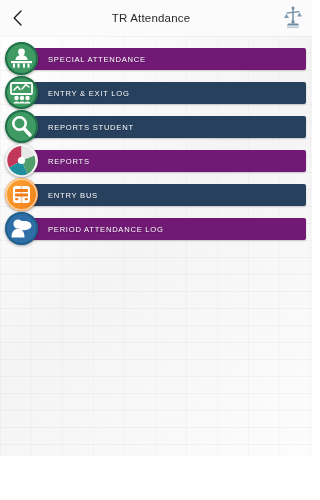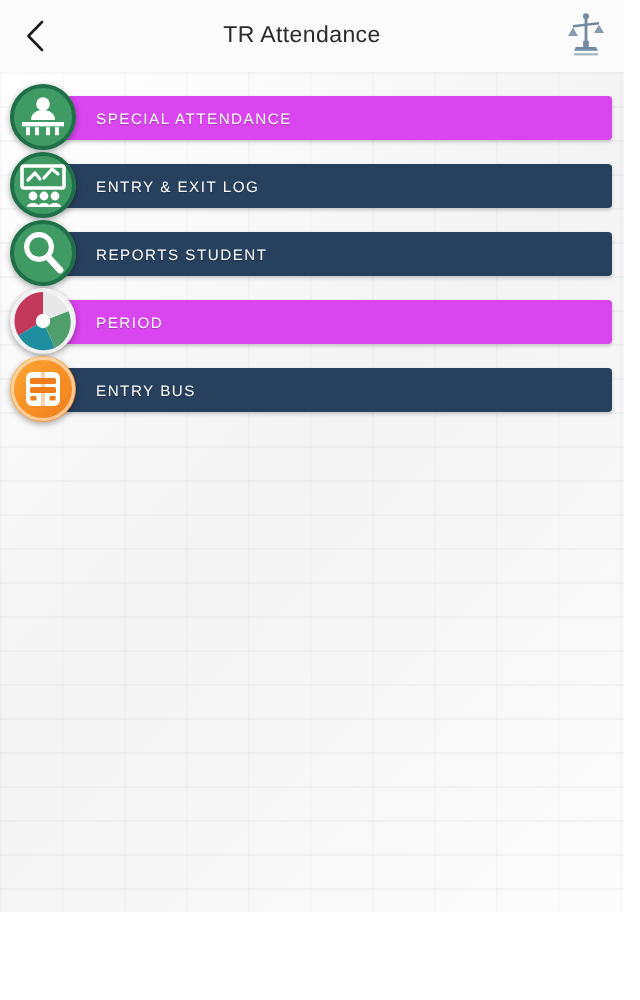--- a/index.html
+++ b/index.html
@@ -129,21 +129,21 @@
     left: 18px;
     right: 6px;
     top: 6px;
     height: 22px;
     border-radius: 2px;
     display: flex;
     align-items: center;
     box-shadow: 0 1px 2px rgba(0,0,0,0.18);
   }
   .bar.navy { background: #27405e; }
-  .bar.green { background: #d946ef; }
+  .bar.green { background: #701a75; }
 
   .bar-label {
     margin-left: 30px;
     font-size: 7.6px;
     letter-spacing: 0.75px;
     color: #ffffff;
     font-weight: 400;
     white-space: nowrap;
     text-shadow: 0 0.5px 0.5px rgba(0,0,0,0.25);
   }
@@ -274,21 +274,21 @@
         <svg width="33" height="33" viewBox="0 0 33 33">
           <circle cx="16.5" cy="16.5" r="15.5" fill="none" stroke="#1f6f48" stroke-width="2"></circle>
           <circle cx="14.5" cy="13.5" r="6.2" fill="none" stroke="#ffffff" stroke-width="2.6"></circle>
           <path d="M19 18.5 L25 25" stroke="#ffffff" stroke-width="3.4" stroke-linecap="round"></path>
         </svg>
       </div>
     </div>
 
     <div class="menu-row">
       <div class="bar green">
-        <span class="bar-label">PERIOD</span>
+        <span class="bar-label">REPORTS</span>
       </div>
       <div class="icon-badge ib-white">
         <svg width="33" height="33" viewBox="0 0 33 33">
           <circle cx="16.5" cy="16.5" r="14.5" fill="#ffffff"></circle>
           <path d="M16.5 16.5 L16.5 2 A14.5 14.5 0 0 0 4.2 23.8 Z" fill="#c2385a"></path>
           <path d="M16.5 16.5 L4.2 23.8 A14.5 14.5 0 0 0 22.5 30 Z" fill="#1f8fa0"></path>
           <path d="M16.5 16.5 L22.5 30 A14.5 14.5 0 0 0 29.3 11.5 Z" fill="#4f9e6c"></path>
           <path d="M16.5 16.5 L29.3 11.5 A14.5 14.5 0 0 0 16.5 2 Z" fill="#e8e8e8"></path>
           <circle cx="16.5" cy="16.5" r="3.6" fill="#ffffff"></circle>
         </svg>
@@ -305,20 +305,33 @@
           <rect x="8" y="8" width="17" height="17" rx="3" fill="#ffffff"></rect>
           <rect x="10" y="11" width="13" height="3" rx="0.8" fill="#f07c1a"></rect>
           <rect x="10" y="15.5" width="13" height="3" rx="0.8" fill="#f07c1a"></rect>
           <rect x="10.2" y="20" width="3" height="2.2" rx="0.6" fill="#f07c1a"></rect>
           <rect x="19.8" y="20" width="3" height="2.2" rx="0.6" fill="#f07c1a"></rect>
           <rect x="15.5" y="8" width="2" height="17" fill="#f07c1a" opacity=".35"></rect>
         </svg>
       </div>
     </div>
 
+    <div class="menu-row">
+      <div class="bar green">
+        <span class="bar-label">PERIOD ATTENDANCE LOG</span>
+      </div>
+      <div class="icon-badge ib-blue">
+        <svg width="33" height="33" viewBox="0 0 33 33">
+          <circle cx="16.5" cy="16.5" r="15.5" fill="none" stroke="#1f5f8a" stroke-width="2"></circle>
+          <circle cx="13" cy="12" r="4.6" fill="#ffffff"></circle>
+          <path d="M6.5 25.5 C6.5 19 10 16.8 13 16.8 C16 16.8 19.5 19 19.5 25.5 Z" fill="#ffffff"></path>
+          <path d="M19 9 C23.5 9 26.5 11 26.5 13.6 C26.5 16.2 23.5 18.2 19 18.2 C18.3 18.2 17.7 18.1 17.1 18 L14 20 L15 17.2 C13.2 16.3 12 15.1 12 13.6 C12 11 15 9 19 9 Z" fill="#ffffff"></path>
+        </svg>
+      </div>
+    </div>
 
   </div>
 
   <div class="bottom-bar">
     <div class="home-pill"></div>
   </div>
 
 </div>
 
 </body></html>

